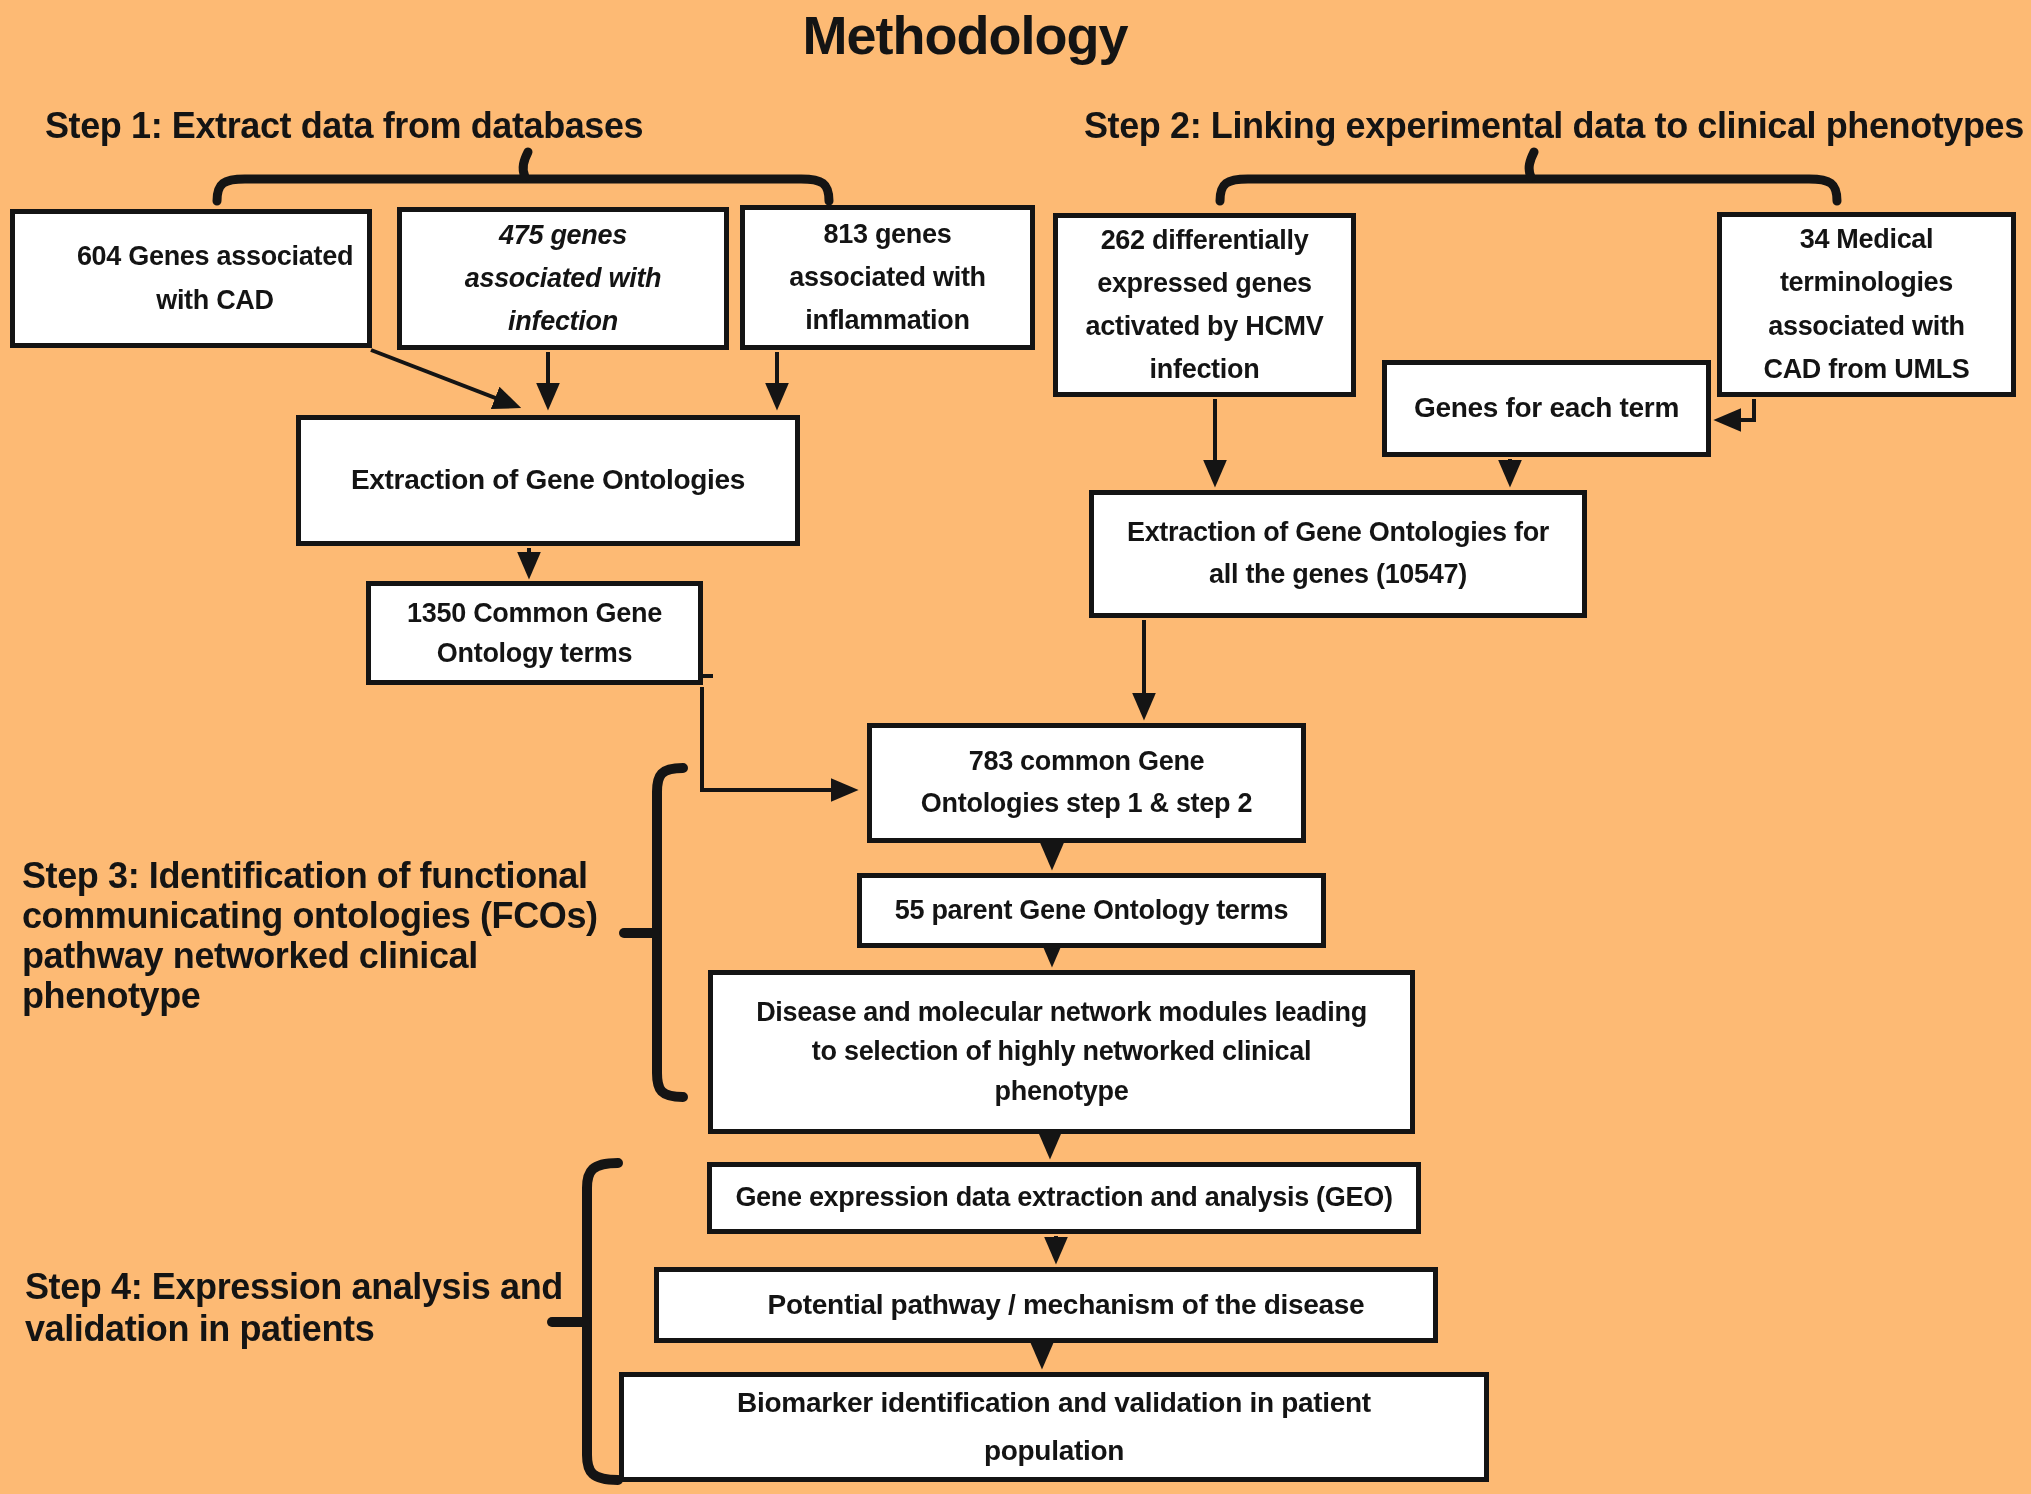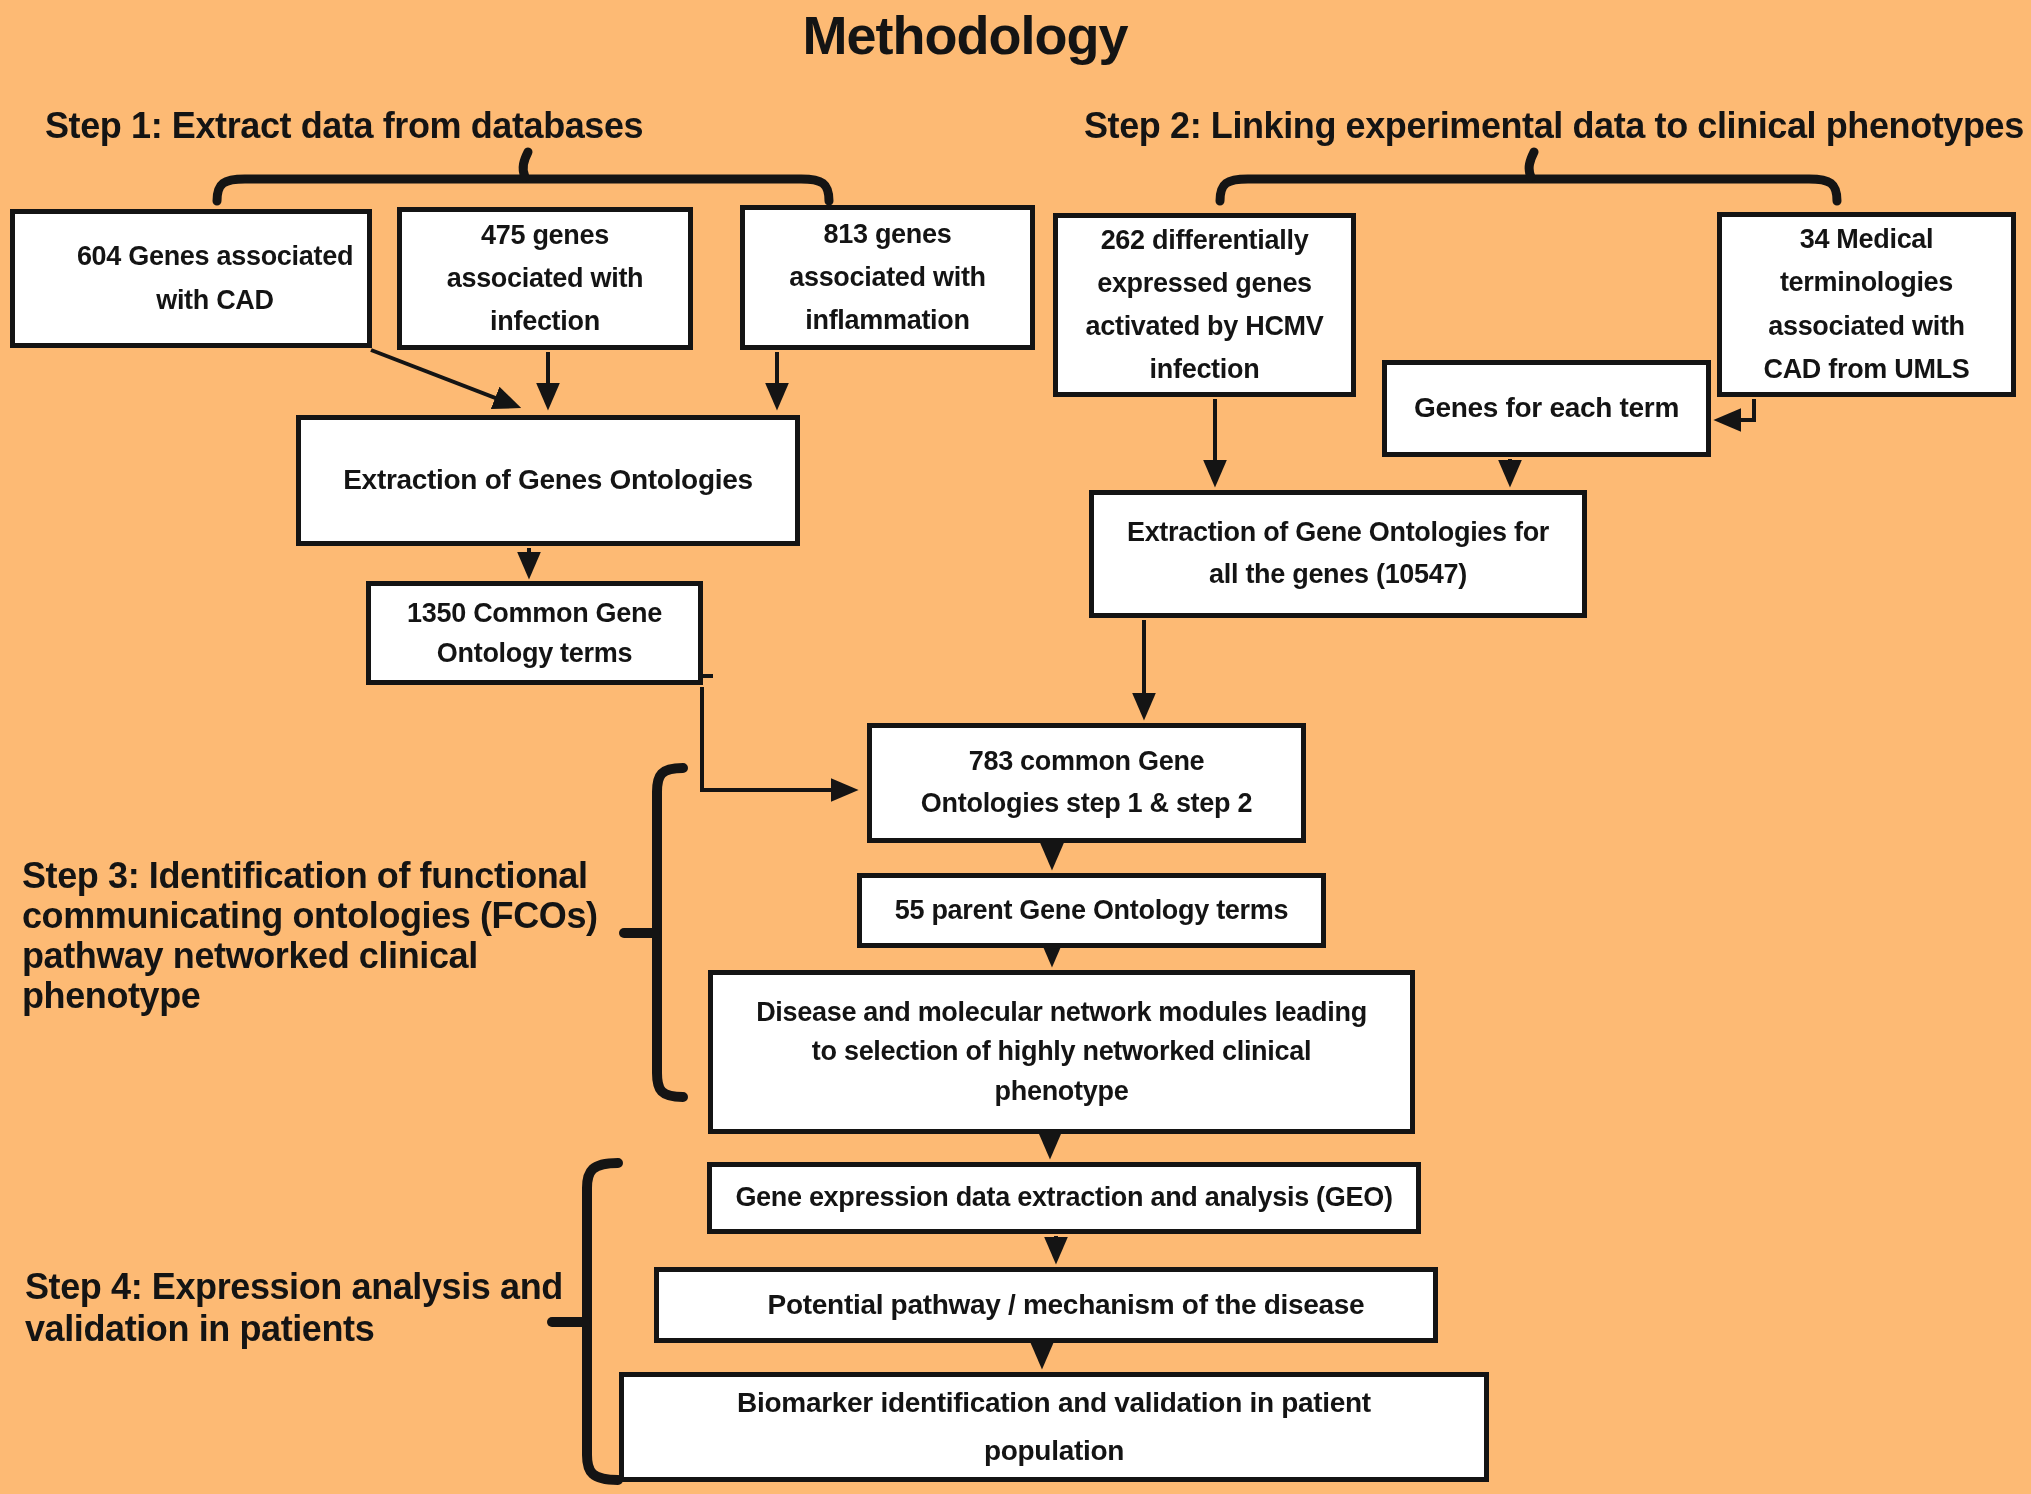--- a/index.html
+++ b/index.html
@@ -24,21 +24,21 @@
   }
   .node{
     position:absolute;z-index:2;
     background:#ffffff;border:5px solid #141414;
     display:flex;align-items:center;justify-content:center;
     text-align:center;font-weight:bold;font-size:27px;line-height:1.6;
     letter-spacing:-0.3px;white-space:pre-line;
     box-sizing:border-box;
   }
   .n-604{left:10px;top:209px;width:362px;height:139px;line-height:1.6;padding-left:48px;}
-  .n-475{left:397px;top:207px;width:296px;height:143px;}
+  .n-475{left:397px;top:207px;width:332px;height:143px;font-style:italic;}
   .n-813{left:740px;top:205px;width:295px;height:145px;}
   .n-434{left:1053px;top:213px;width:303px;height:184px;}
   .n-umls{left:1717px;top:212px;width:299px;height:185px;}
   .n-term{left:1382px;top:360px;width:329px;height:97px;font-size:28px;}
   .n-extr1{left:296px;top:415px;width:504px;height:131px;font-size:28px;}
   .n-1350{left:366px;top:581px;width:337px;height:104px;line-height:1.5;}
   .n-10547{left:1089px;top:490px;width:498px;height:128px;line-height:1.55;}
   .n-783{left:867px;top:723px;width:439px;height:120px;line-height:1.55;}
   .n-55{left:857px;top:873px;width:469px;height:75px;}
   .n-disease{left:708px;top:970px;width:707px;height:164px;line-height:1.45;}
@@ -123,21 +123,21 @@
 inflammation</div>
   <div class="node n-434">262 differentially
 expressed genes
 activated by HCMV
 infection</div>
   <div class="node n-umls">34 Medical
 terminologies
 associated with
 CAD from UMLS</div>
   <div class="node n-term">Genes for each term</div>
-  <div class="node n-extr1">Extraction of Genes Ontologies</div>
+  <div class="node n-extr1">Extraction of Gene Ontologies</div>
   <div class="node n-1350">1350 Common Gene
 Ontology terms</div>
   <div class="node n-10547">Extraction of  Gene Ontologies for
 all the genes (10547)</div>
   <div class="node n-783">783 common Gene
 Ontologies step 1 &amp; step 2</div>
   <div class="node n-55">55 parent Gene Ontology terms</div>
   <div class="node n-disease">Disease and molecular network modules leading
 to selection of highly networked clinical
 phenotype</div>

